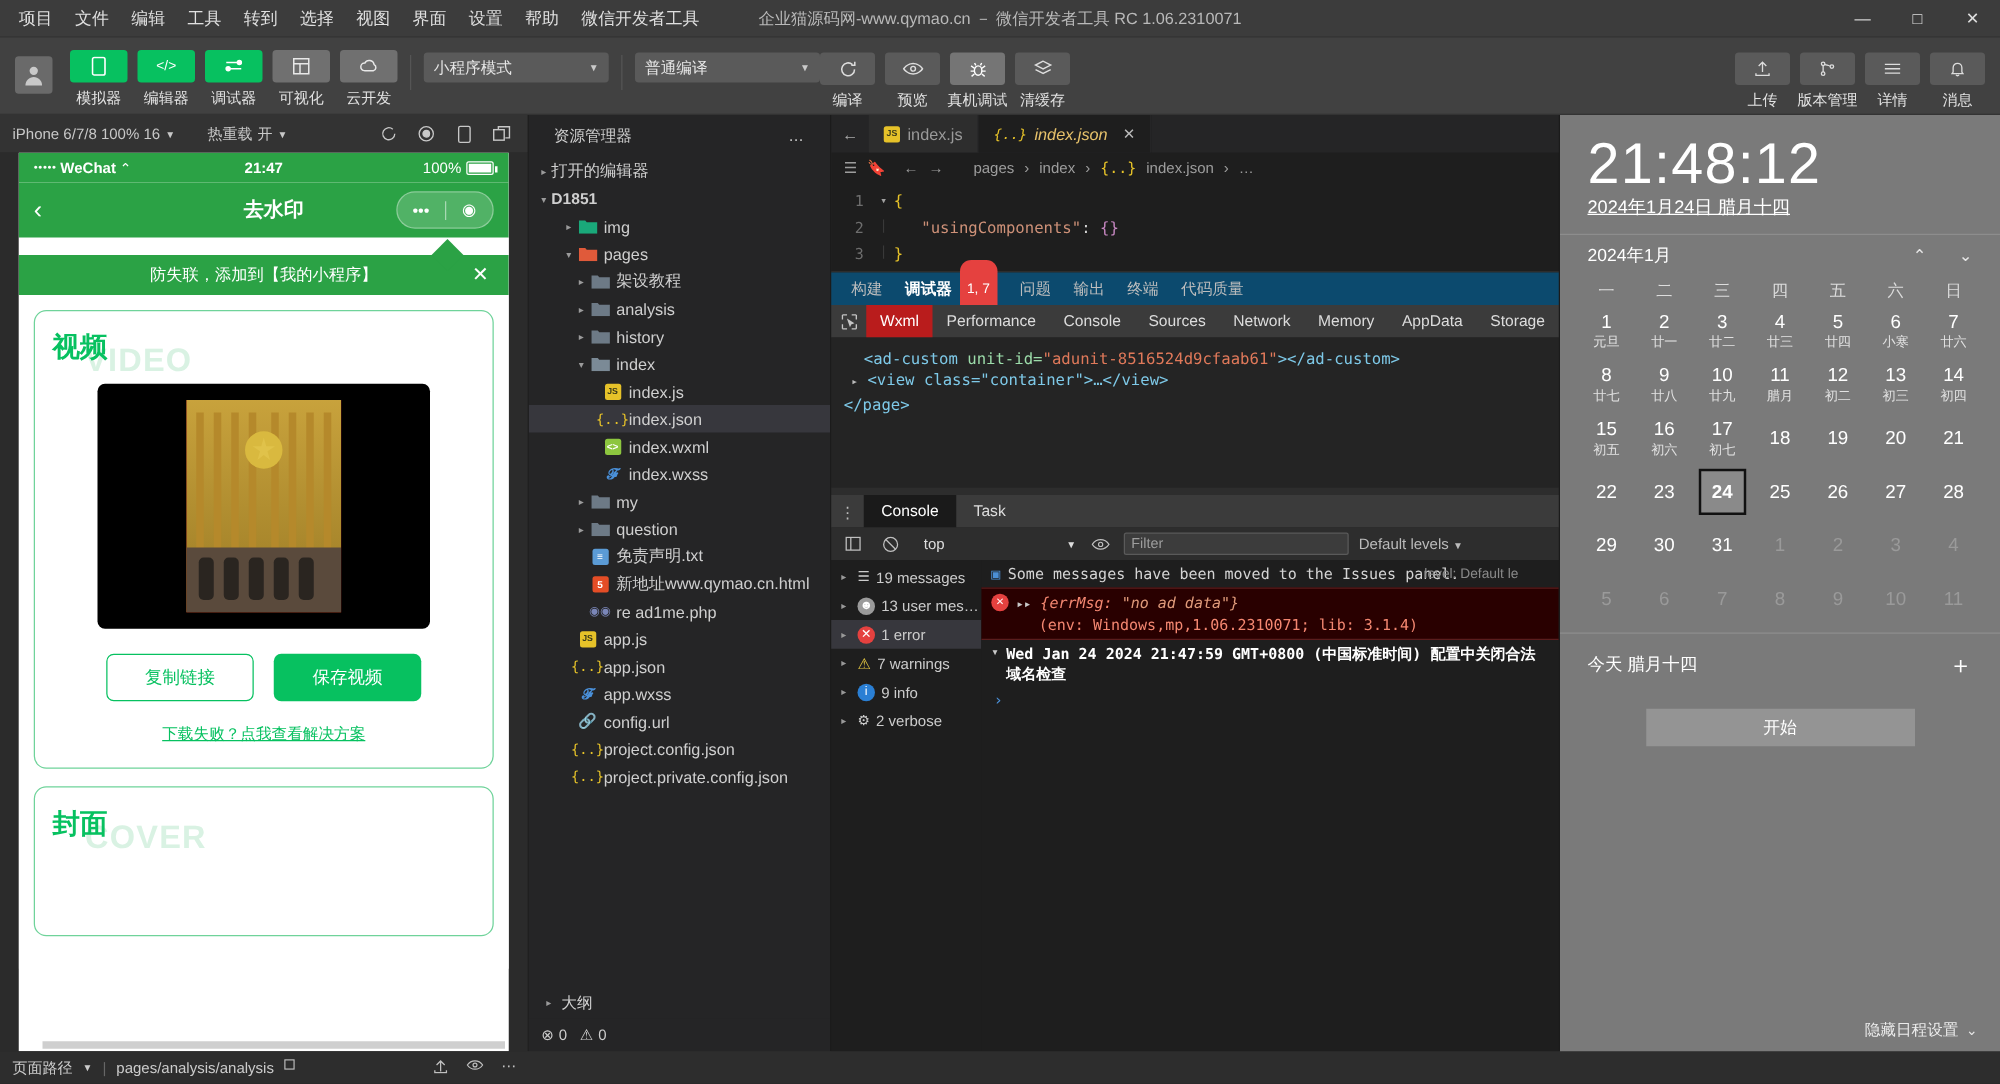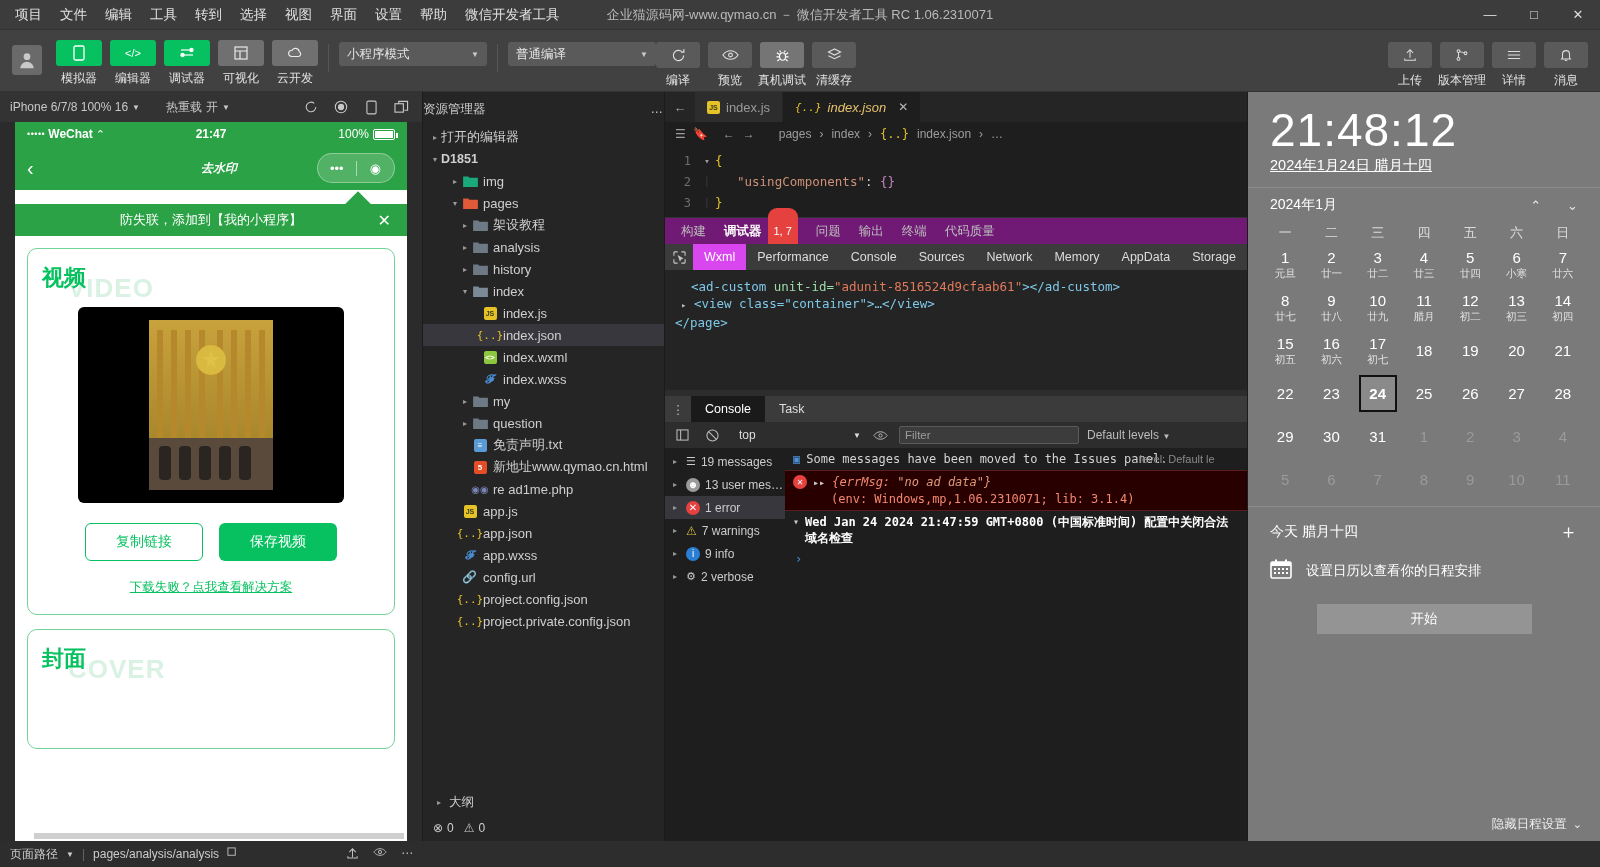--- a/index.html
+++ b/index.html
@@ -75,21 +75,21 @@
   .ph-status { height: 24px; background: #2ba245; color: #fff; display: flex; align-items: center; padding: 0 12px; font-size: 12px; position: relative;}
   .ph-status .dots { letter-spacing: .5px; font-size: 9px; }
   .ph-status .carrier { margin-left: 3px; font-weight: 600; font-size: 12px;}
   .ph-status .time { position: absolute; left: 0; right: 0; text-align: center; font-weight: 600;}
   .ph-status .batt { margin-left: auto; display: flex; align-items: center; gap: 4px; z-index:2; }
   .batt-shape { width: 22px; height: 11px; border: 1.5px solid #fff; border-radius: 2px; position: relative; }
   .batt-shape::after { content:""; position:absolute; right:-4px; top:3px; width:2px; height:5px; background:#fff;}
   .batt-shape i { position:absolute; left:1px; top:1px; bottom:1px; right:1px; background:#fff; display:block;}
   .ph-nav { height: 44px; background: #2ba245; display: flex; align-items: center; padding: 0 12px; color: #fff; position: relative; }
   .ph-nav .back { font-size: 20px; }
-  .ph-nav .ttl { position: absolute; left: 16px; right: 0; text-align: center; font-size: 12px; font-weight: 600; font-style: italic;}
+  .ph-nav .ttl { position: absolute; left: 16px; right: 0; text-align: center; font-size: 16px; font-weight: 600;}
   .caps { margin-left: auto; z-index: 2; width: 78px; height: 30px; border-radius: 15px; background: rgba(255,255,255,.18); border: 1px solid rgba(255,255,255,.35); display: flex; align-items: center; }
   .caps .half { flex: 1; display: flex; align-items: center; justify-content: center; color: #fff;}
   .caps .divider { width: 1px; height: 15px; background: rgba(255,255,255,.5);}
   .ph-gap { height: 14px; background: #fff; }
   .ph-banner { height: 32px; background: #2ba245; color: #fff; display: flex; align-items: center; justify-content: center; font-size: 13px; position: relative; }
   .ph-banner .x { position: absolute; right: 16px; font-size: 16px; }
   .ph-banner .notch { position: absolute; top: -9px; right: 40px; width: 18px; height: 18px; background: #2ba245; transform: rotate(45deg); }
   .ph-body { background: #fff; padding: 12px; }
   .card { border: 1px solid #6fd39a; border-radius: 10px; padding: 14px 14px 18px; margin-bottom: 14px; }
   .card-head { position: relative; height: 40px; }
@@ -98,21 +98,21 @@
   .video-box { width: 266px; height: 196px; background: #000; border-radius: 6px; margin: 4px auto 0; display: flex; align-items: center; justify-content: center; overflow: hidden;}
   .poster { width: 124px; height: 170px; position: relative; overflow:hidden; background: linear-gradient(#8d1f18, #6d1611); }
   .btn-row { display: flex; gap: 16px; justify-content: center; margin-top: 20px; }
   .btn { width: 118px; height: 38px; border-radius: 6px; display: flex; align-items: center; justify-content: center; font-size: 14px; }
   .btn.outline { border: 1px solid #07c160; color: #07c160; background: #fff; }
   .btn.solid { background: #07c160; color: #fff; }
   .fail-link { text-align: center; margin-top: 18px; font-size: 12.5px; color: #07c160; text-decoration: underline; }
 
   
   .explorer { width: 242px; flex: 0 0 242px; background: #252526; display: flex; flex-direction: column; border-right:1px solid #1b1b1b;}
-  .ex-head { height: 34px; display: flex; align-items: center; padding: 0 0; color: #cfcfcf; font-size: 12.5px; }
+  .ex-head { height: 34px; display: flex; align-items: center; padding: 0 20px; color: #cfcfcf; font-size: 12.5px; }
   .ex-head .dots3 { margin-left: auto; letter-spacing: 1px; }
   .ex-tree { flex: 1; overflow: hidden; }
   .row { height: 22px; display: flex; align-items: center; font-size: 13px; color: #cfcfcf; white-space: nowrap; padding-right: 4px;}
   .row.sel { background: #37373d; }
   .arrow { width: 12px; font-size: 8px; color: #9b9b9b; display: flex; justify-content: center; flex: 0 0 12px;}
   .ficon { width: 18px; display: flex; justify-content: center; align-items: center; flex: 0 0 18px; margin-right: 4px; }
   .sq { width: 13px; height: 13px; border-radius: 2px; display:flex; align-items:center; justify-content:center; font-size: 7px; font-weight: 700; color:#3b3b1a; }
   .ex-foot { height: 26px; display: flex; align-items: center; padding: 0 10px; font-size: 12.5px; color: #cfcfcf; }
   .ex-foot .arrow { margin-right: 4px; }
   .ex-status { height: 26px; display: flex; align-items: center; gap: 10px; padding: 0 10px; font-size: 12px; color: #cfcfcf; background:#252526;}
@@ -125,27 +125,27 @@
   .etab.active { background: #1e1e1e; color: #e7c26b; font-style: italic; }
   .etab .x { margin-left: 6px; font-size: 12px; color: #bbb;}
   .bread { height: 24px; display: flex; align-items: center; gap: 8px; padding: 0 10px; font-size: 12px; color: #9d9d9d; }
   .code { flex: 0 0 auto; padding: 4px 0; font-family: "DejaVu Sans Mono", "Liberation Mono", monospace; font-size: 12.5px; }
   .cline { height: 21px; display: flex; align-items: center; }
   .lnum { width: 34px; text-align: right; color: #6e6e6e; font-size: 12px; padding-right: 8px; flex: 0 0 34px;}
   .fold { width: 16px; color: #a0a0a0; font-size: 9px; display: flex; justify-content: center; flex: 0 0 16px;}
   .cguide { color: #404040; }
 
   .dbg { flex: 1; display: flex; flex-direction: column; border-top: 1px solid #333; min-height: 0; background: #1e1e1e;}
-  .dbg-tabs { height: 26px; display: flex; align-items: center; gap: 18px; padding: 0 16px; font-size: 12.5px; color: #bdbdbd; background:#701a75;}
+  .dbg-tabs { height: 26px; display: flex; align-items: center; gap: 18px; padding: 0 16px; font-size: 12.5px; color: #bdbdbd; background:#0c4a6e;}
   .dbg-tabs .t.active { color: #fff; font-weight: 700; }
   .badge { background: #e5413f; color: #fff; border-radius: 9px; padding: 17px 6px; font-size: 11px; margin-left: -12px;}
   .dt2 { height: 26px; display: flex; align-items: center; background: #3b3b3b; font-size: 12.5px; color: #dcdcdc; }
   .dt2 .icn { width: 30px; display: flex; align-items: center; justify-content: center; color:#c5c5c5;}
   .dt2 .t { padding: 0 11px; height: 26px; display: flex; align-items: center; }
-  .dt2 .t.active { background: #d946ef; color: #fff; }
+  .dt2 .t.active { background: #b91c1c; color: #fff; }
   .wxml { background: #242424; height: 120px; padding: 8px 10px; font-family: "DejaVu Sans Mono", monospace; font-size: 12.5px; line-height: 17px; }
   .tagc { color: #7ec9e8; } .attrc { color: #9cdcaa; } .valc { color: #e0795a; } .tri { color:#bbb; font-size:9px;}
 
   .con { flex: 1; display: flex; flex-direction: column; border-top: 6px solid #2d2d2d; min-height: 0; }
   .con-tabs { height: 26px; display: flex; align-items: center; background: #3b3b3b; font-size: 12.5px; }
   .con-tabs .dots-v { width: 26px; text-align: center; color: #bbb; }
   .con-tabs .t { padding: 0 14px; height: 26px; display: flex; align-items: center; color: #ddd; }
   .con-tabs .t.active { background: #1a1a1a; color: #fff; }
   .con-bar { height: 26px; display: flex; align-items: center; gap: 8px; padding: 0 6px; background: #2d2d2d; font-size: 12px; color: #ddd; }
   .con-bar .cb-ic { width: 22px; display: flex; justify-content: center; color: #c0c0c0; }
@@ -1033,41 +1033,20 @@
           </div>
           <div class="cell dim">
             <span class="n">11</span>
           </div>
         </div>
       <div class="agenda">
         <div class="ag-head">
           <span>今天 腊月十四</span>
           <span class="plus">＋</span>
         </div>
-        <div class="ag-row">
-          <span>
-            <svg width="22" height="20" viewBox="0 0 22 20" fill="#fff">
-                <rect x="1" y="3" width="20" height="16" rx="1.5" fill="none" stroke="#fff" stroke-width="1.6"></rect>
-                <rect x="1" y="3" width="20" height="4"></rect>
-                <rect x="5" y="0.5" width="2" height="4"></rect>
-                <rect x="15" y="0.5" width="2" height="4"></rect>
-                <g>
-                  <rect x="4" y="9" width="2" height="2"></rect>
-                  <rect x="8" y="9" width="2" height="2"></rect>
-                  <rect x="12" y="9" width="2" height="2"></rect>
-                  <rect x="16" y="9" width="2" height="2"></rect>
-                  <rect x="4" y="13" width="2" height="2"></rect>
-                  <rect x="8" y="13" width="2" height="2"></rect>
-                  <rect x="12" y="13" width="2" height="2"></rect>
-                  <rect x="16" y="13" width="2" height="2"></rect>
-                </g>
-              </svg>
-          </span>
-          <span>设置日历以查看你的日程安排</span>
-        </div>
         <div class="startbtn">开始</div>
       </div>
       <div class="fly-foot">
         <span>隐藏日程设置</span>
         <span class="hide-ic">⌄</span>
       </div>
     </div>
   </div>
 
   <div class="scroll-strip">

